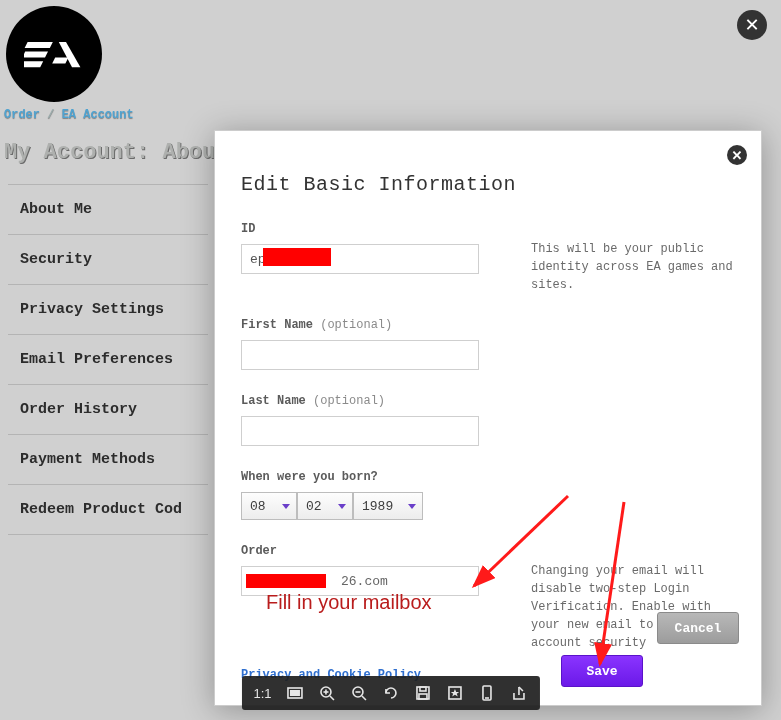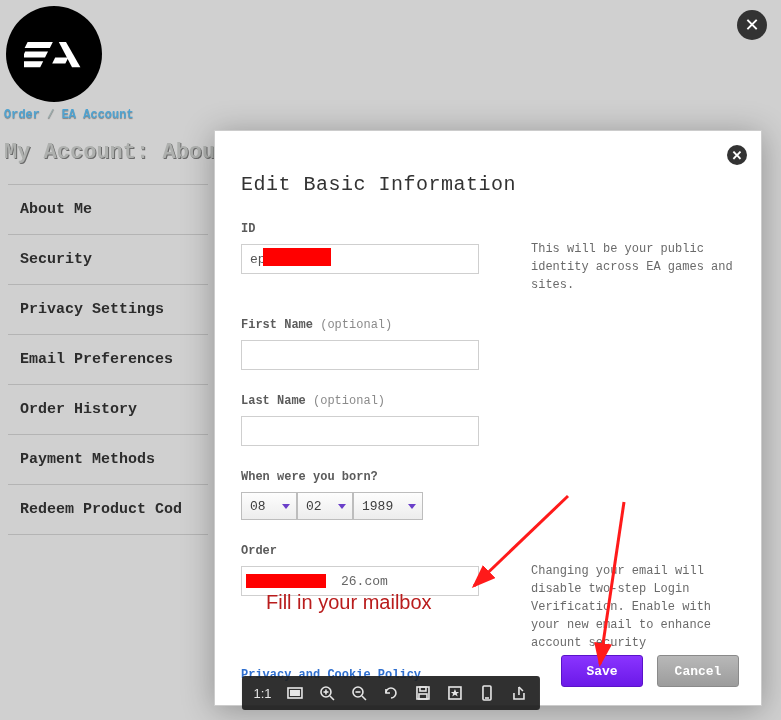--- a/index.html
+++ b/index.html
@@ -127,20 +127,21 @@
   .btn {
     height: 32px; min-width: 82px;
     border: 1px solid; border-radius: 3px;
     font-family: inherit; font-size: 13px; font-weight: bold;
     color: #fff; cursor: pointer;
     display: inline-flex; align-items: center; justify-content: center;
   }
   .btn-primary {
     background: linear-gradient(#8a34ff,#6b19e8);
     border-color: #5a12c9;
+    margin-top: 43px;
   }
   .btn-secondary {
     background: linear-gradient(#b8b8b8,#9c9c9c);
     border-color: #8a8a8a;
   }
   .annotation {
     position: absolute;
     color: #b91c1c;
     font-family: Arial, sans-serif;
     font-size: 20px;

